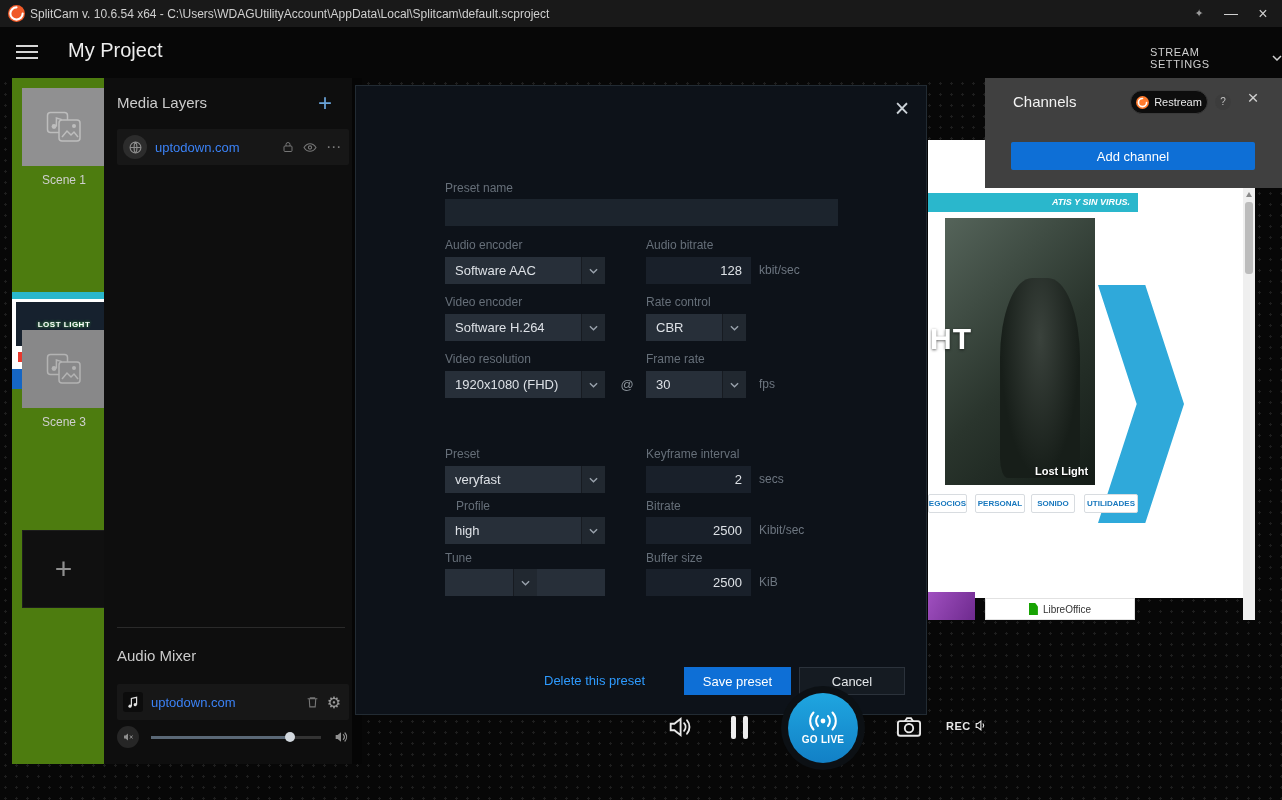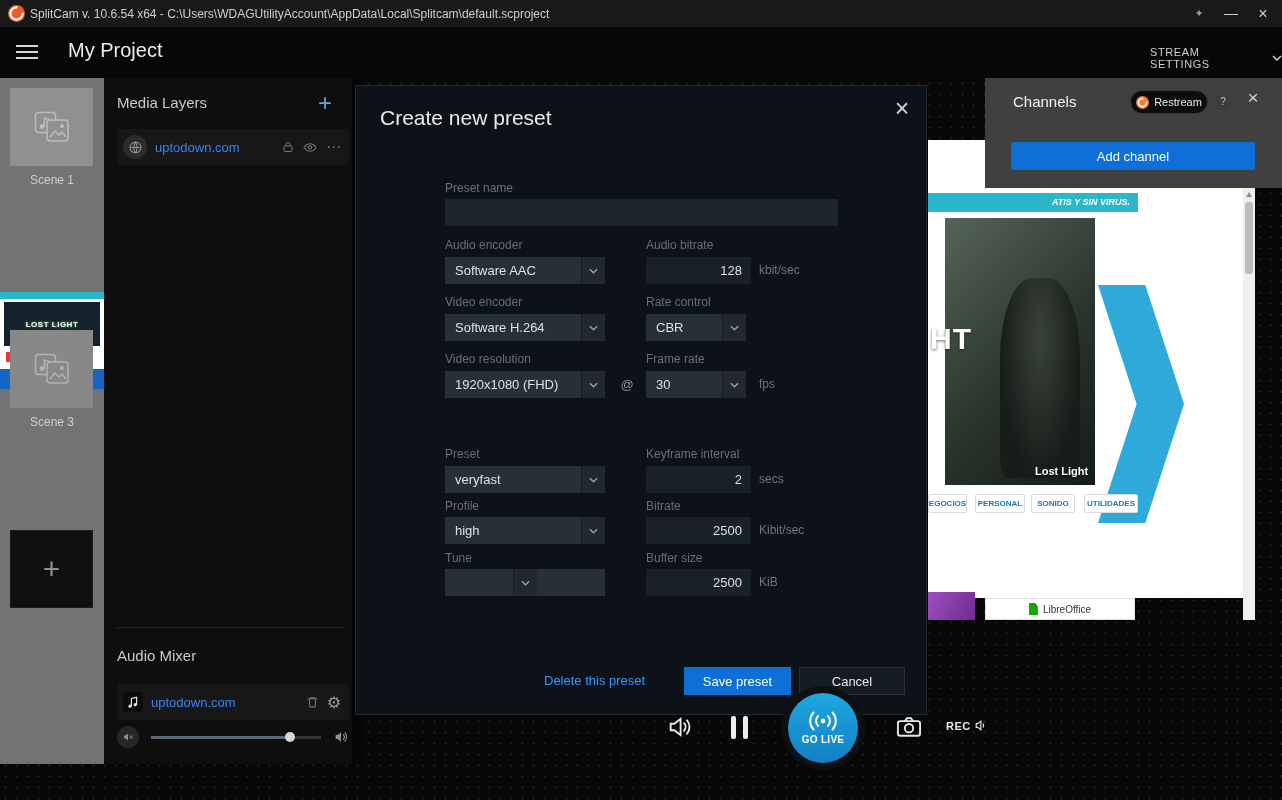--- a/index.html
+++ b/index.html
@@ -19,21 +19,21 @@
   .hamburger { position:absolute; left:16px; top:18px; width:22px; height:15px; cursor:pointer; }
   .hamburger span { display:block; height:2px; background:#d6d6d6; margin-bottom:4px; }
   #project-title { position:absolute; left:68px; top:12px; font-size:20px; color:#ededed; }
   #stream-settings { position:absolute; left:1150px; top:19px; display:flex; align-items:center; gap:10px; color:#cfcfcf; font-size:11px; letter-spacing:0.6px; cursor:pointer; }
 
   
   #dots { position:absolute; left:0; top:78px; width:1282px; height:722px; z-index:0;
           background-image:radial-gradient(circle,#1e1e1e 1px,transparent 1.3px); background-size:11px 11px; }
 
   
-  #scenes-col { position:absolute; left:0; top:78px; width:104px; height:686px; background:#737373; z-index:2; }
+  #scenes-col { position:absolute; left:12px; top:78px; width:104px; height:686px; background:#4d7c0f; z-index:2; }
   .scene-thumb { position:absolute; left:10px; width:83px; height:78px; background:#909091; display:flex; align-items:center; justify-content:center; cursor:pointer; }
   .scene-label { position:absolute; left:0; width:104px; text-align:center; font-size:12px; color:#cfcfcf; }
   #scene2-wrap { position:absolute; left:0; top:214px; width:104px; cursor:pointer; }
   #scene2-thumb { position:relative; width:104px; height:77px; background:#fff; overflow:hidden; }
   #scene2-banner { position:absolute; left:4px; top:10px; width:96px; height:44px; background:#16212e; display:flex; align-items:center; justify-content:center; }
   #scene2-banner span { color:#fff; font-size:8px; font-weight:bold; letter-spacing:0.5px; text-shadow:0 0 3px #4dd04d; }
   #scene2-label { width:104px; height:20px; background:#1566c4; color:#fff; font-size:12px; text-align:center; line-height:20px; }
   #add-scene { position:absolute; left:10px; top:452px; width:83px; height:78px; background:#101010; border:1px solid #1d1d1d; display:flex; align-items:center; justify-content:center; color:#8f8f8f; font-size:30px; font-weight:300; cursor:pointer; }
 
   
@@ -290,21 +290,20 @@
           </svg>
       </span>
       <span>Restream</span>
     </div>
     <div id="ch-help">?</div>
     <div id="ch-close">×</div>
     <div id="add-channel">Add channel</div>
   </div>
 
   <div id="dialog">
-    <div id="dlg-title">Create new preset</div>
     <div id="dlg-close">×</div>
 
     <div class="lbl" style="left:89px; top:95px;">Preset name</div>
     <input id="preset-name-input" type="text" style="">
 
     <div class="lbl" style="left:89px; top:152px;">Audio encoder</div>
     <div class="dd" style="left:89px; top:171px; width:160px;">
       <span class="dd-val">Software AAC</span>
       <span class="dd-caret">
           <svg width="9" height="6" viewBox="0 0 10 6" fill="none" stroke="currentColor" stroke-width="1.5">
@@ -362,21 +361,21 @@
       <span class="dd-caret">
           <svg width="9" height="6" viewBox="0 0 10 6" fill="none" stroke="currentColor" stroke-width="1.5">
             <path d="M1 1l4 4 4-4"></path>
           </svg>
         </span>
     </div>
     <div class="lbl" style="left:290px; top:361px;">Keyframe interval</div>
     <input class="num" style="left: 290px; top: 380px;" value="2">
     <span class="unit" style="left:403px; top:380px;">secs</span>
 
-    <div class="lbl" style="left:89px; top:413px;">Profile</div>
+    <div class="lbl" style="left:100px; top:413px;">Profile</div>
     <div class="dd" style="left:89px; top:431px; width:160px;">
       <span class="dd-val">high</span>
       <span class="dd-caret">
           <svg width="9" height="6" viewBox="0 0 10 6" fill="none" stroke="currentColor" stroke-width="1.5">
             <path d="M1 1l4 4 4-4"></path>
           </svg>
         </span>
     </div>
     <div class="lbl" style="left:290px; top:413px;">Bitrate</div>
     <input class="num" style="left: 290px; top: 431px;" value="2500">

